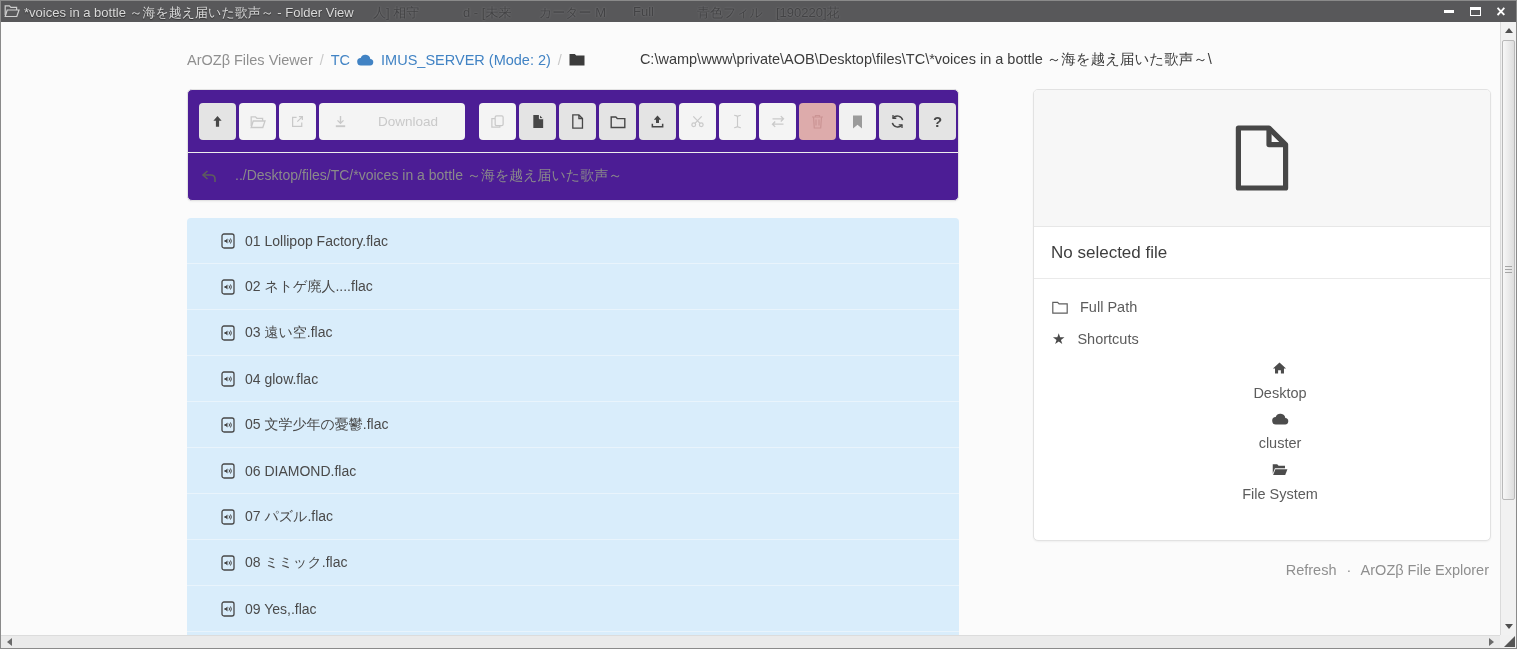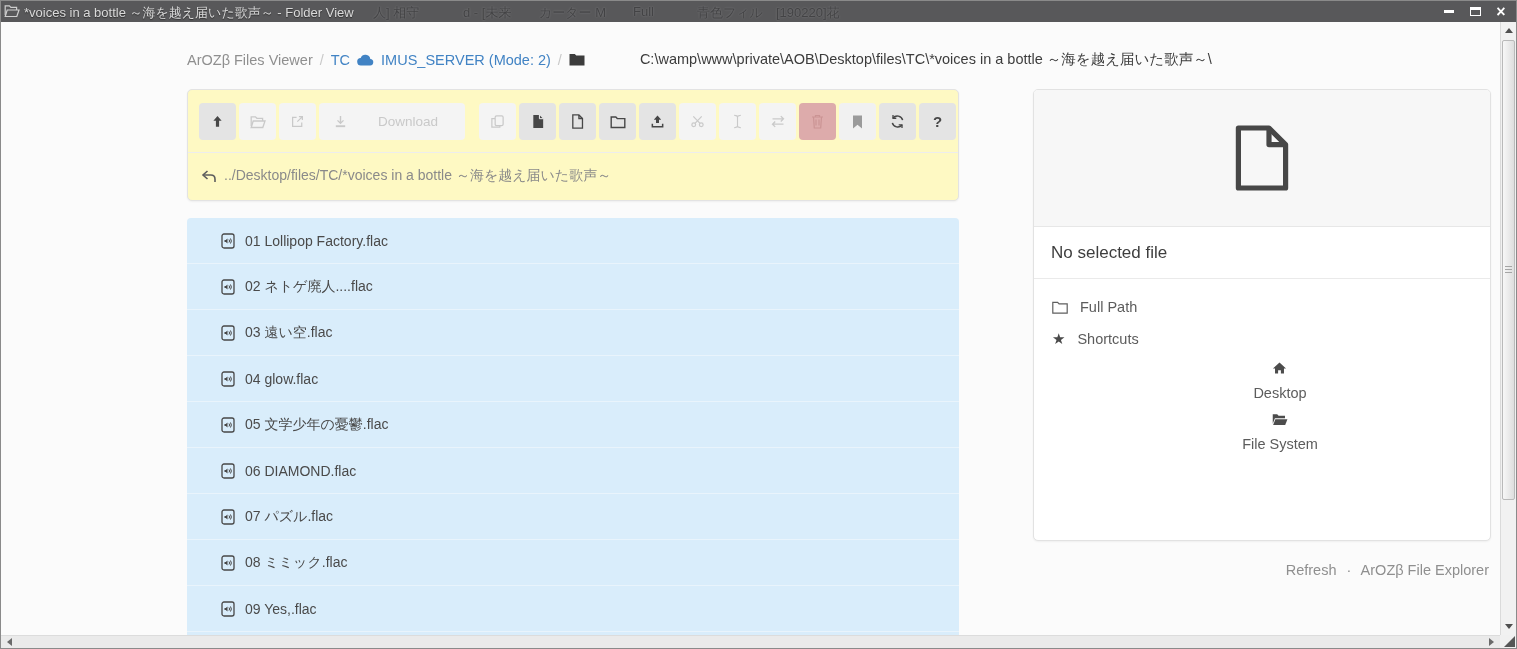--- a/index.html
+++ b/index.html
@@ -22,33 +22,33 @@
   .breadcrumb{position:absolute;left:186px;top:49px;width:1300px;font-size:14.5px;color:#8f8f8f;display:flex;align-items:center;gap:7px;white-space:nowrap;}
   .breadcrumb .sep{color:#c9c9c9;}
   .breadcrumb .link{color:#4183c4;text-decoration:none;cursor:pointer;}
   .breadcrumb .bpath{color:#3c3c3c;margin-left:48px;}
   .ic{display:inline-flex;align-items:center;}
   .ic svg{display:block;}
   .bc-cloud{color:#4183c4;}
   .bc-folder{color:#3c3c3c;}
 
   
-  .toolbar-card{position:absolute;left:186px;top:88px;width:772px;height:112px;background:#fef9c3;border:1px solid #e3e3e3;border-radius:5px;box-shadow:0 1px 2px rgba(0,0,0,.05);overflow:hidden;}
+  .toolbar-card{position:absolute;left:186px;top:88px;width:772px;height:112px;background:#4c1d95;border:1px solid #e3e3e3;border-radius:5px;box-shadow:0 1px 2px rgba(0,0,0,.05);overflow:hidden;}
   .toolbar{display:flex;align-items:center;gap:3px;padding:13px 11px 12px 11px;border-bottom:1px solid #ededed;}
   .tb-btn{height:37px;min-width:37px;border-radius:4px;display:flex;align-items:center;justify-content:center;cursor:pointer;background:#f0f0f0;color:#4d4d4d;}
   .tb-btn.enabled{background:#e4e4e4;color:#474747;}
   .tb-btn.disabled{background:#f4f4f4;color:#c9c9c9;}
   .tb-btn.muted{background:#f1f1f1;color:#9b9b9b;}
   .tb-btn.danger{background:#ddabab;color:#cb9494;}
   .tb-btn.wide{min-width:146px;justify-content:flex-start;padding:0 14px;}
   .tb-btn.wide .tb-label{margin-left:30px;font-size:13.5px;}
   .tb-btn.group-start{margin-left:11px;}
   .q-glyph{font-size:15px;font-weight:bold;}
 
-  .pathbar{position:absolute;left:0;right:0;bottom:0;height:48px;display:flex;align-items:center;gap:7px;padding-left:13px;color:#8a8a8a;font-size:14px;}
+  .pathbar{position:absolute;left:0;right:0;bottom:0;height:48px;display:flex;align-items:center;gap:18px;padding-left:13px;color:#8a8a8a;font-size:14px;}
   .pathbar .ic{color:#5d5d5d;}
 
   
   .filelist{position:absolute;left:186px;top:217px;width:772px;height:418px;background:#d9edfb;border-radius:4px 4px 0 0;overflow:hidden;}
   .file-row{height:46px;display:flex;align-items:center;gap:10px;padding-left:34px;border-bottom:1px solid #e9f4fc;color:#4a4a4a;font-size:14px;cursor:pointer;}
   .file-row .ic{color:#474747;}
 
   
   .details{position:absolute;left:1032px;top:88px;width:458px;height:452px;background:#fff;border:1px solid #e2e2e2;border-radius:5px;box-shadow:0 1px 2px rgba(0,0,0,.05);overflow:hidden;}
   .preview{height:137px;background:#f7f7f7;border-bottom:1px solid #e7e7e7;display:flex;align-items:center;justify-content:center;}
@@ -394,20 +394,28 @@
           <div class="shortcut">
             <span class="ic">
               <svg width="15" height="14" viewBox="0 0 16 15">
                 <path d="M8 1.5 L15 8 H12.8 V13.5 H9.5 V9.8 H6.5 V13.5 H3.2 V8 H1 Z" fill="currentColor"></path>
               </svg>
             </span>
             <span>Desktop</span>
           </div>
           <div class="shortcut">
             <span class="ic">
+              <svg width="17" height="12" viewBox="0 0 17 12">
+                <path d="M4.3 11.5 a3.8 3.8 0 0 1 -0.6 -7.6 a5 5 0 0 1 9.6 1.1 a3.2 3.2 0 0 1 -0.6 6.5 Z" fill="currentColor"></path>
+              </svg>
+            </span>
+            <span>cluster</span>
+          </div>
+          <div class="shortcut">
+            <span class="ic">
               <svg width="16" height="13" viewBox="0 0 17 13">
                 <path d="M0.8 11 V1 H5.5 L7 2.6 H13.8 V5.2 H3.1 L0.8 11 Z" fill="currentColor"></path>
                 <path d="M1.2 12.3 L3.6 6.2 H16.4 L14 12.3 Z" fill="currentColor"></path>
               </svg>
             </span>
             <span>File System</span>
           </div>
         </div>
     </div>
   </div>

